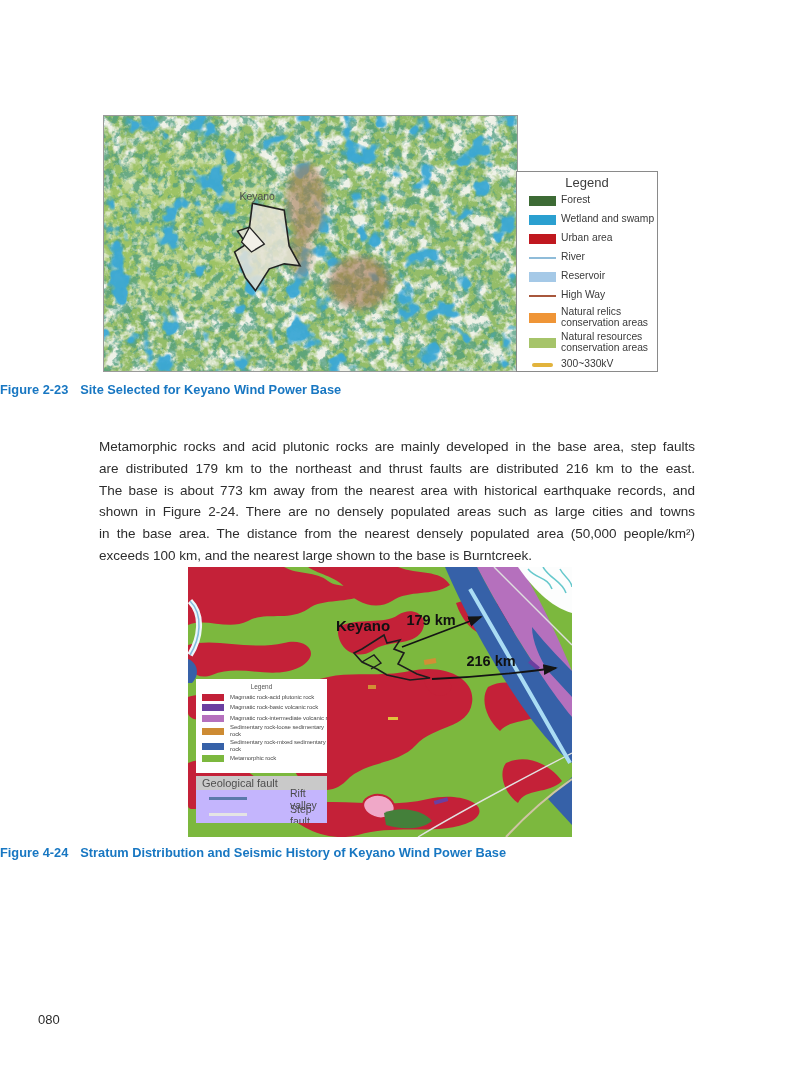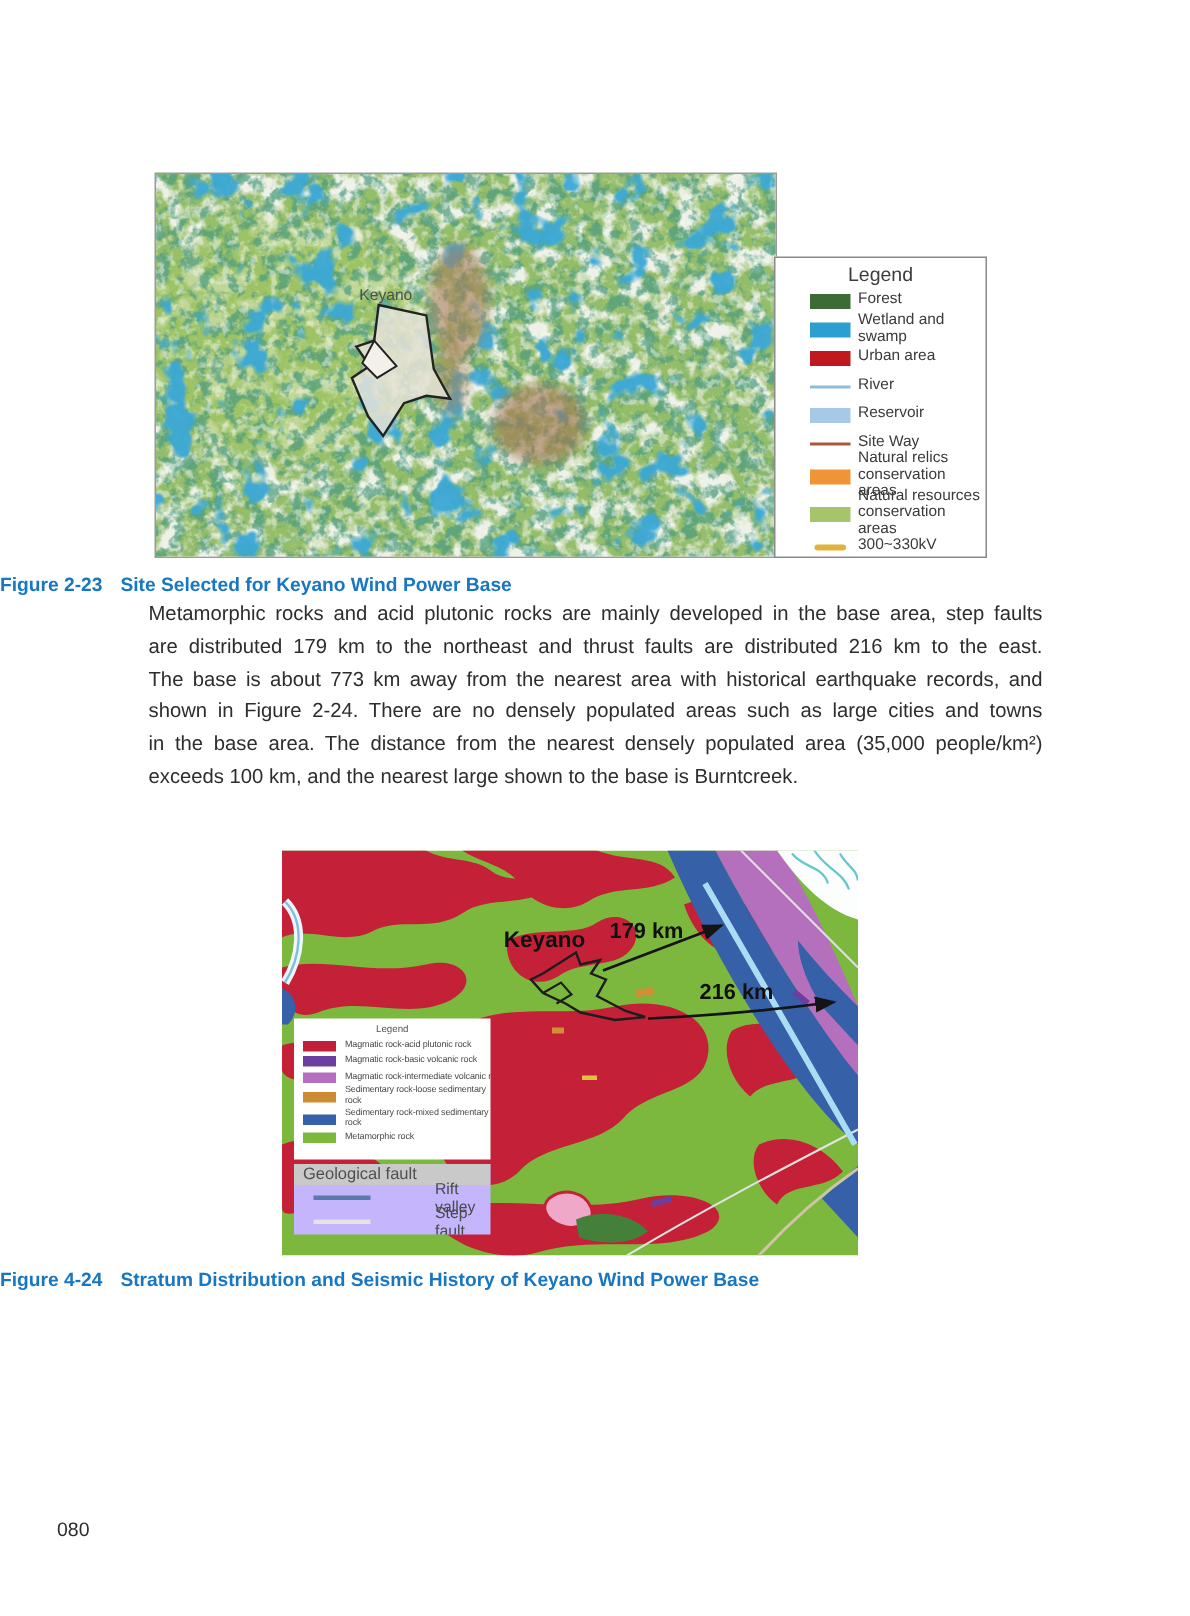--- a/index.html
+++ b/index.html
@@ -6,33 +6,33 @@
   .page{position:relative;width:793px;height:1077px;background:#ffffff;overflow:hidden;
         font-family:"Liberation Sans",sans-serif;}
   .abs{position:absolute;}
 
   
   .map1-wrap{left:103px;top:115px;width:558px;height:257px;}
   .map1-svg{position:absolute;left:0;top:0;width:415px;height:257px;border:1px solid #9a9a9a;box-sizing:border-box;}
   .legend1{position:absolute;left:413px;top:56px;width:142px;height:201px;background:#ffffff;
            border:1px solid #8a8a8a;box-sizing:border-box;overflow:hidden;}
   .legend1-title{height:16px;margin-top:3px;text-align:center;font-size:13px;color:#3c3c3c;}
-  .l1row{display:flex;align-items:center;height:19px;padding-left:23px;}
+  .l1row{display:flex;align-items:center;height:19px;padding-left:12px;}
   .l1row.dbl{height:25px;}
   .l1row .sw{flex:0 0 27px;height:10px;margin-right:5px;}
   .l1row .sw.line{height:2px;}
   .l1row .sw.thick{flex:0 0 21px;height:4px;margin-left:3px;margin-right:8px;border-radius:2px;}
   .l1row .lbl{font-size:10.3px;line-height:10.8px;color:#3a3a3a;}
 
   .caption{left:0;top:382px;width:780px;text-align:left;font-size:12.8px;font-weight:bold;color:#1877c2;}
   .caption .cap-prefix{margin-right:12px;}
   .caption2{top:845px;}
 
   
-  .para{left:99px;top:398px;width:596px;font-size:13.5px;color:#2d2d2d;}
+  .para{left:99px;top:436px;width:596px;font-size:13.5px;color:#2d2d2d;}
   .pline{height:21.8px;line-height:21.8px;text-align:justify;text-align-last:justify;white-space:normal;}
   .pline.last{text-align-last:left;}
 
   
   .map2-wrap{left:188px;top:567px;width:384px;height:270px;}
   .map2-svg{position:absolute;left:0;top:0;width:384px;height:270px;}
   .legend2{position:absolute;left:8px;top:112px;width:131px;height:94px;background:#ffffff;overflow:hidden;}
   .legend2-title{margin-top:4px;height:9px;text-align:center;font-size:6.5px;color:#555;}
   .l2row{display:flex;align-items:center;height:10.5px;padding-left:6px;}
   .l2row.dbl{height:15px;}
@@ -109,21 +109,21 @@
       <div class="l1row">
         <span class="sw line" style="background: rgb(143, 188, 217);"></span>
         <span class="lbl">River</span>
       </div>
       <div class="l1row">
         <span class="sw" style="background: rgb(165, 201, 231);"></span>
         <span class="lbl">Reservoir</span>
       </div>
       <div class="l1row">
         <span class="sw line" style="background: rgb(168, 87, 60);"></span>
-        <span class="lbl">Site Way</span>
+        <span class="lbl">High Way</span>
       </div>
       <div class="l1row dbl">
         <span class="sw" style="background: rgb(239, 149, 55);"></span>
         <span class="lbl">Natural relics conservation areas</span>
       </div>
       <div class="l1row dbl">
         <span class="sw" style="background: rgb(166, 196, 106);"></span>
         <span class="lbl">Natural resources conservation areas</span>
       </div>
       <div class="l1row">
@@ -135,21 +135,21 @@
 
   <div class="abs caption">
     <span class="cap-prefix">Figure 2-23</span><span>Site Selected for Keyano Wind Power Base</span>
   </div>
 
   <div class="abs para">
     <div class="pline">Metamorphic rocks and acid plutonic rocks are mainly developed in the base area, step faults</div>
     <div class="pline">are distributed 179 km to the northeast and thrust faults are distributed 216 km to the east.</div>
     <div class="pline">The base is about 773 km away from the nearest area with historical earthquake records, and</div>
     <div class="pline">shown in Figure 2-24. There are no densely populated areas such as large cities and towns</div>
-    <div class="pline">in the base area. The distance from the nearest densely populated area (35,000 people/km²)</div>
+    <div class="pline">in the base area. The distance from the nearest densely populated area (50,000 people/km²)</div>
     <div class="pline last">exceeds 100 km, and the nearest large shown to the base is Burntcreek.</div>
   </div>
 
   <div class="abs map2-wrap">
     <svg class="map2-svg" viewBox="0 0 384 270">
       <defs>
         <marker id="ah" markerWidth="9" markerHeight="8" refX="7" refY="3" orient="auto">
           <path d="M0,0 L8,3 L0,6 Z" fill="#141414"></path>
         </marker>
       </defs>

